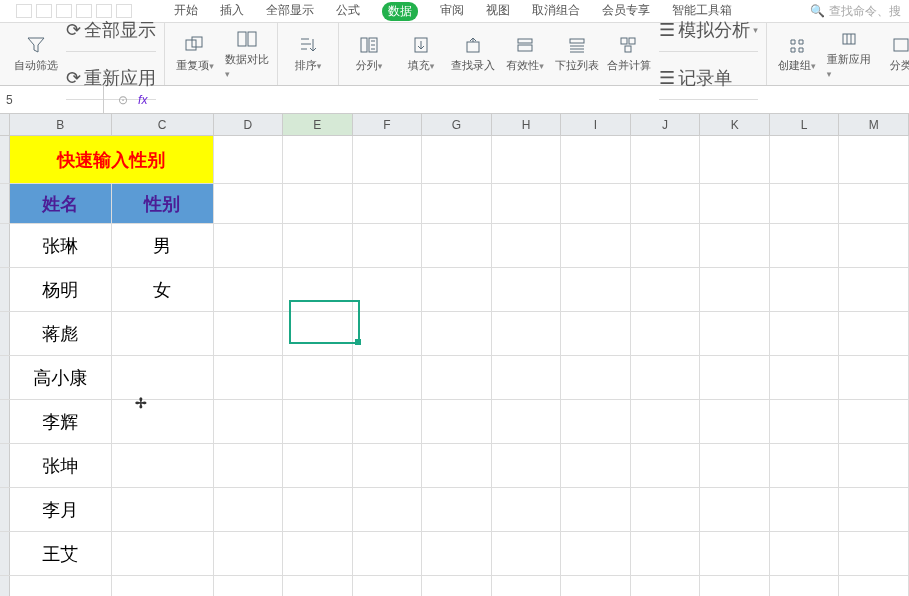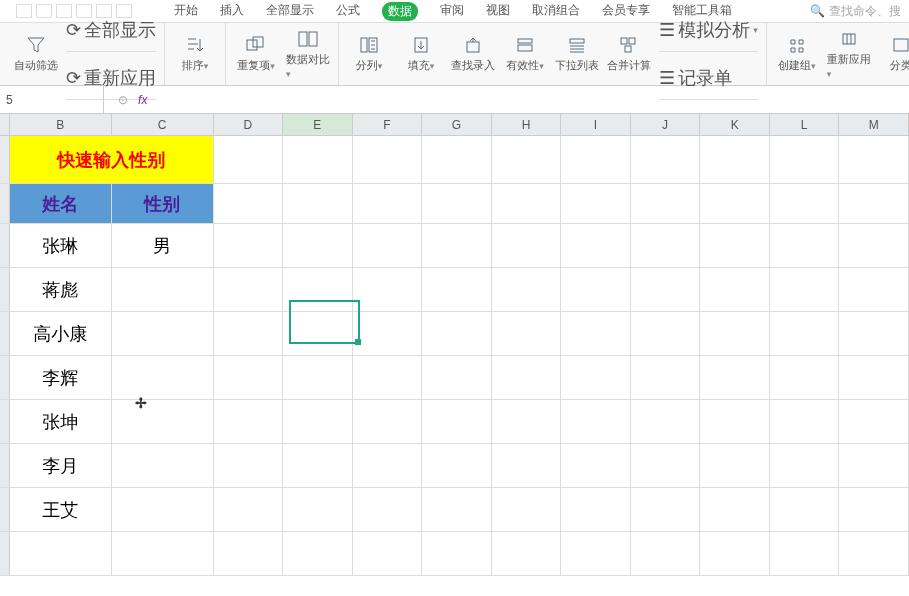--- a/index.html
+++ b/index.html
@@ -97,45 +97,45 @@
         </div>
       <div class="row">
           <span>⟳</span>
           <span>重新应用</span>
         </div>
     </div>
   </div>
   <div class="group">
     <div class="big">
       <div class="ico">
-          <svg width="20" height="18">
-            <path d="M3 3h8M3 8h10M3 13h6M15 3v12l3-3m-3 3l-3-3"></path>
-          </svg>
-        </div>
-      <span><span>排序</span><span class="carrot">▾</span></span>
-    </div>
-  </div>
-  <div class="group">
-    <div class="big">
-      <div class="ico">
           <svg width="22" height="18">
             <rect x="2" y="4" width="10" height="10"></rect>
             <rect x="8" y="1" width="10" height="10"></rect>
           </svg>
         </div>
       <span><span>重复项</span><span class="carrot">▾</span></span>
     </div>
     <div class="big">
       <div class="ico">
           <svg width="22" height="18">
             <rect x="2" y="2" width="8" height="14"></rect>
             <rect x="12" y="2" width="8" height="14"></rect>
           </svg>
         </div>
       <span><span>数据对比</span><span class="carrot">▾</span></span>
+    </div>
+  </div>
+  <div class="group">
+    <div class="big">
+      <div class="ico">
+          <svg width="20" height="18">
+            <path d="M3 3h8M3 8h10M3 13h6M15 3v12l3-3m-3 3l-3-3"></path>
+          </svg>
+        </div>
+      <span><span>排序</span><span class="carrot">▾</span></span>
     </div>
   </div>
   <div class="group">
     <div class="big">
       <div class="ico">
           <svg width="20" height="18">
             <rect x="2" y="2" width="6" height="14"></rect>
             <rect x="10" y="2" width="8" height="14"></rect>
             <path d="M12 5h4M12 9h4M12 13h4"></path>
           </svg>
@@ -298,20 +298,35 @@
           <div class="cell w-norm"></div>
           <div class="cell w-norm"></div>
           <div class="cell w-norm"></div>
           <div class="cell w-norm"></div>
           <div class="cell w-norm"></div>
           <div class="cell w-norm"></div>
           <div class="cell w-norm"></div>
         </div>
         <div class="row">
           <div class="left-gutter"></div>
+          <div class="cell w-B">杨明</div>
+          <div class="cell w-C">女</div>
+          <div class="cell w-norm"></div>
+          <div class="cell w-norm"></div>
+          <div class="cell w-norm"></div>
+          <div class="cell w-norm"></div>
+          <div class="cell w-norm"></div>
+          <div class="cell w-norm"></div>
+          <div class="cell w-norm"></div>
+          <div class="cell w-norm"></div>
+          <div class="cell w-norm"></div>
+          <div class="cell w-norm"></div>
+        </div>
+        <div class="row">
+          <div class="left-gutter"></div>
           <div class="cell w-B">蒋彪</div>
           <div class="cell w-C"></div>
           <div class="cell w-norm"></div>
           <div class="cell w-norm"></div>
           <div class="cell w-norm"></div>
           <div class="cell w-norm"></div>
           <div class="cell w-norm"></div>
           <div class="cell w-norm"></div>
           <div class="cell w-norm"></div>
           <div class="cell w-norm"></div>

